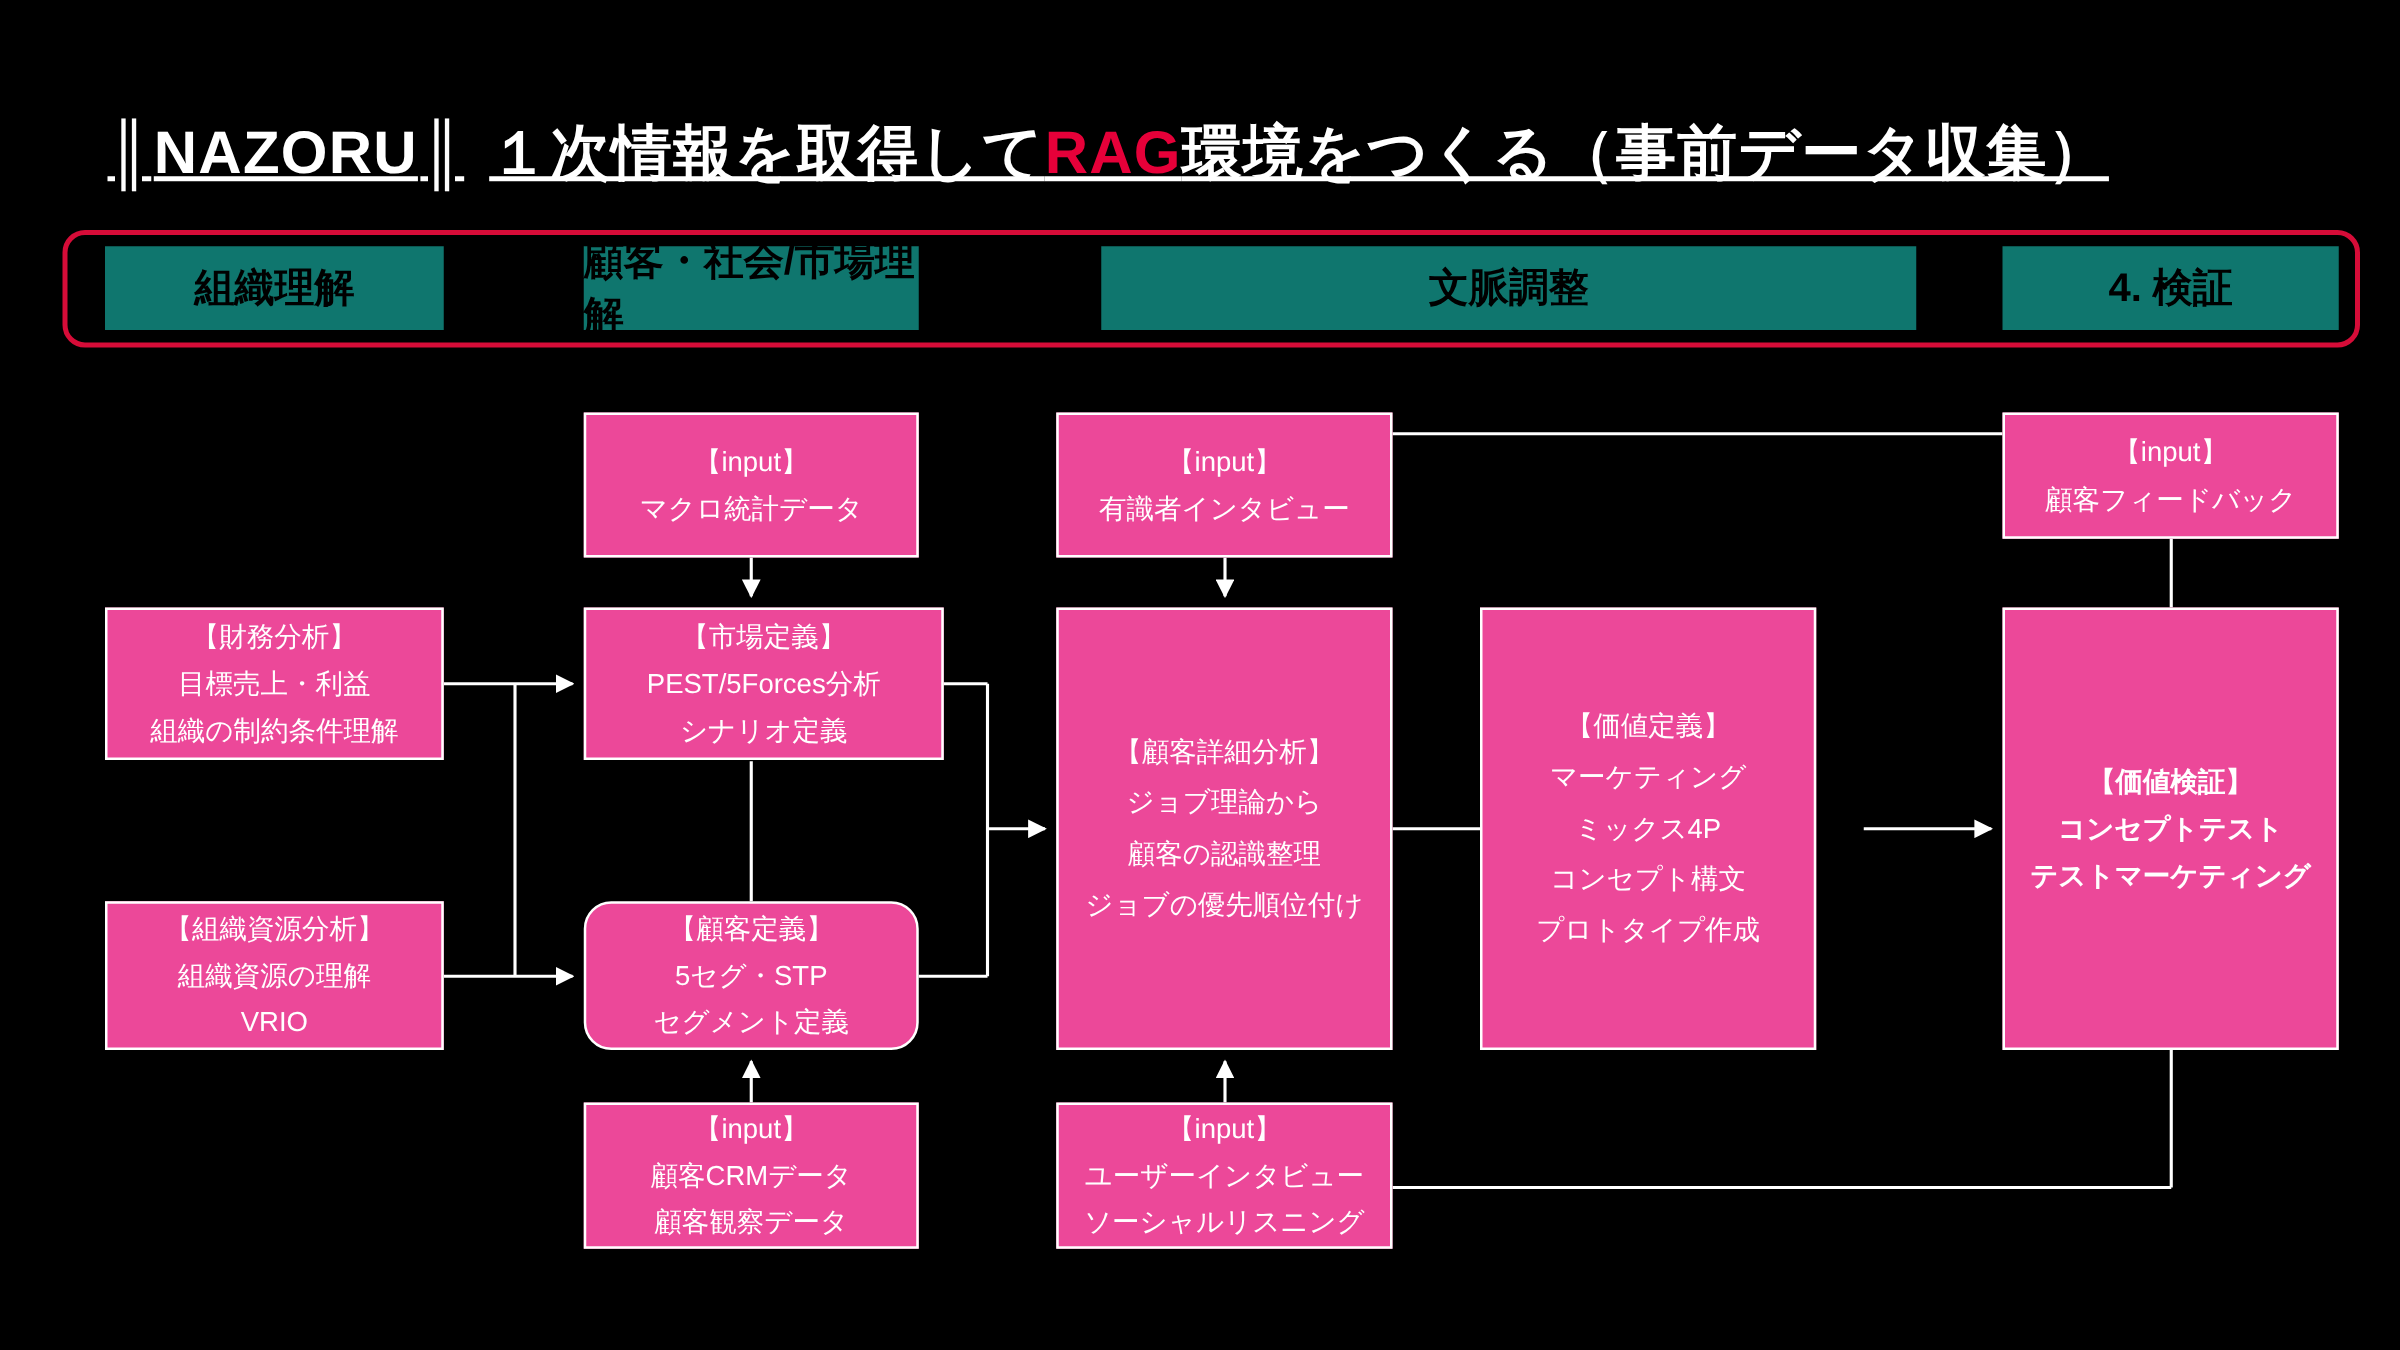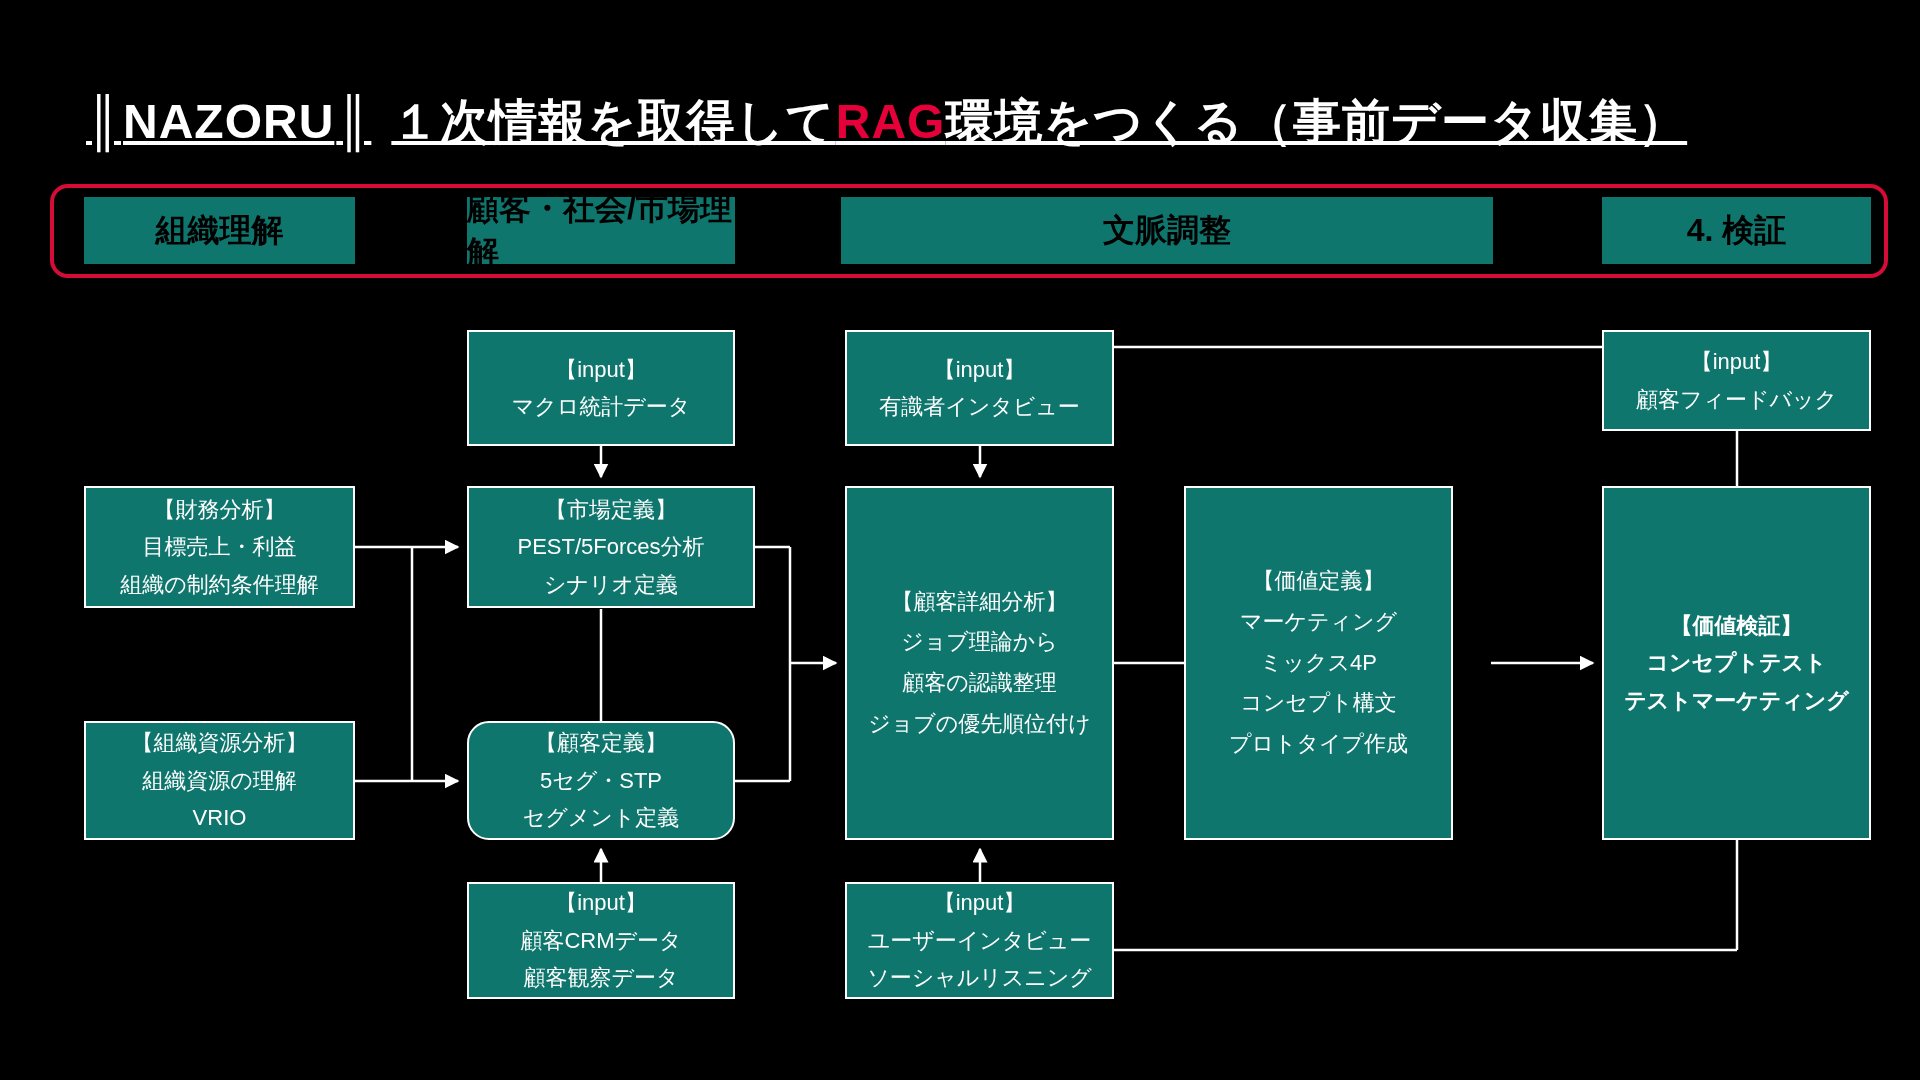--- a/index.html
+++ b/index.html
@@ -20,25 +20,25 @@
     position:absolute; left:50px; top:184px; width:1838px; height:94px;
     border:4px solid #d60c38; border-radius:18px; box-sizing:border-box;
   }
   .phase {
     position:absolute; top:197px; height:67px; background:#0f766e; color:#000000;
     font-weight:700; font-size:32px; display:flex; align-items:center; justify-content:center;
     box-sizing:border-box;
   }
   #p1 { left:84px;   width:271px; }
   #p2 { left:467px;  width:268px; }
-  #p3 { left:841px;  width:652px; }
+  #p3 { left:881px;  width:652px; }
   #p4 { left:1602px; width:269px; }
   
   .box {
-    position:absolute; background:#0f766e; border:2.5px solid #ffffff; color:#ffffff;
+    position:absolute; background:#ec4899; border:2.5px solid #ffffff; color:#ffffff;
     display:flex; align-items:center; justify-content:center; text-align:center;
     font-size:22px; font-weight:500; line-height:1.7; white-space:pre-line;
     box-sizing:border-box;
   }
   #n-input-macro        { left:467px;  top:330px; width:268px; height:116px; }
   #n-input-expert       { left:845px;  top:330px; width:269px; height:116px; }
   #n-input-feedback     { left:1602px; top:330px; width:269px; height:101px; }
   #n-financial          { left:84px;   top:486px; width:271px; height:122px; }
   #n-market-def         { left:467px;  top:486px; width:288px; height:122px; }
   #n-org-resource       { left:84px;   top:721px; width:271px; height:119px; }

